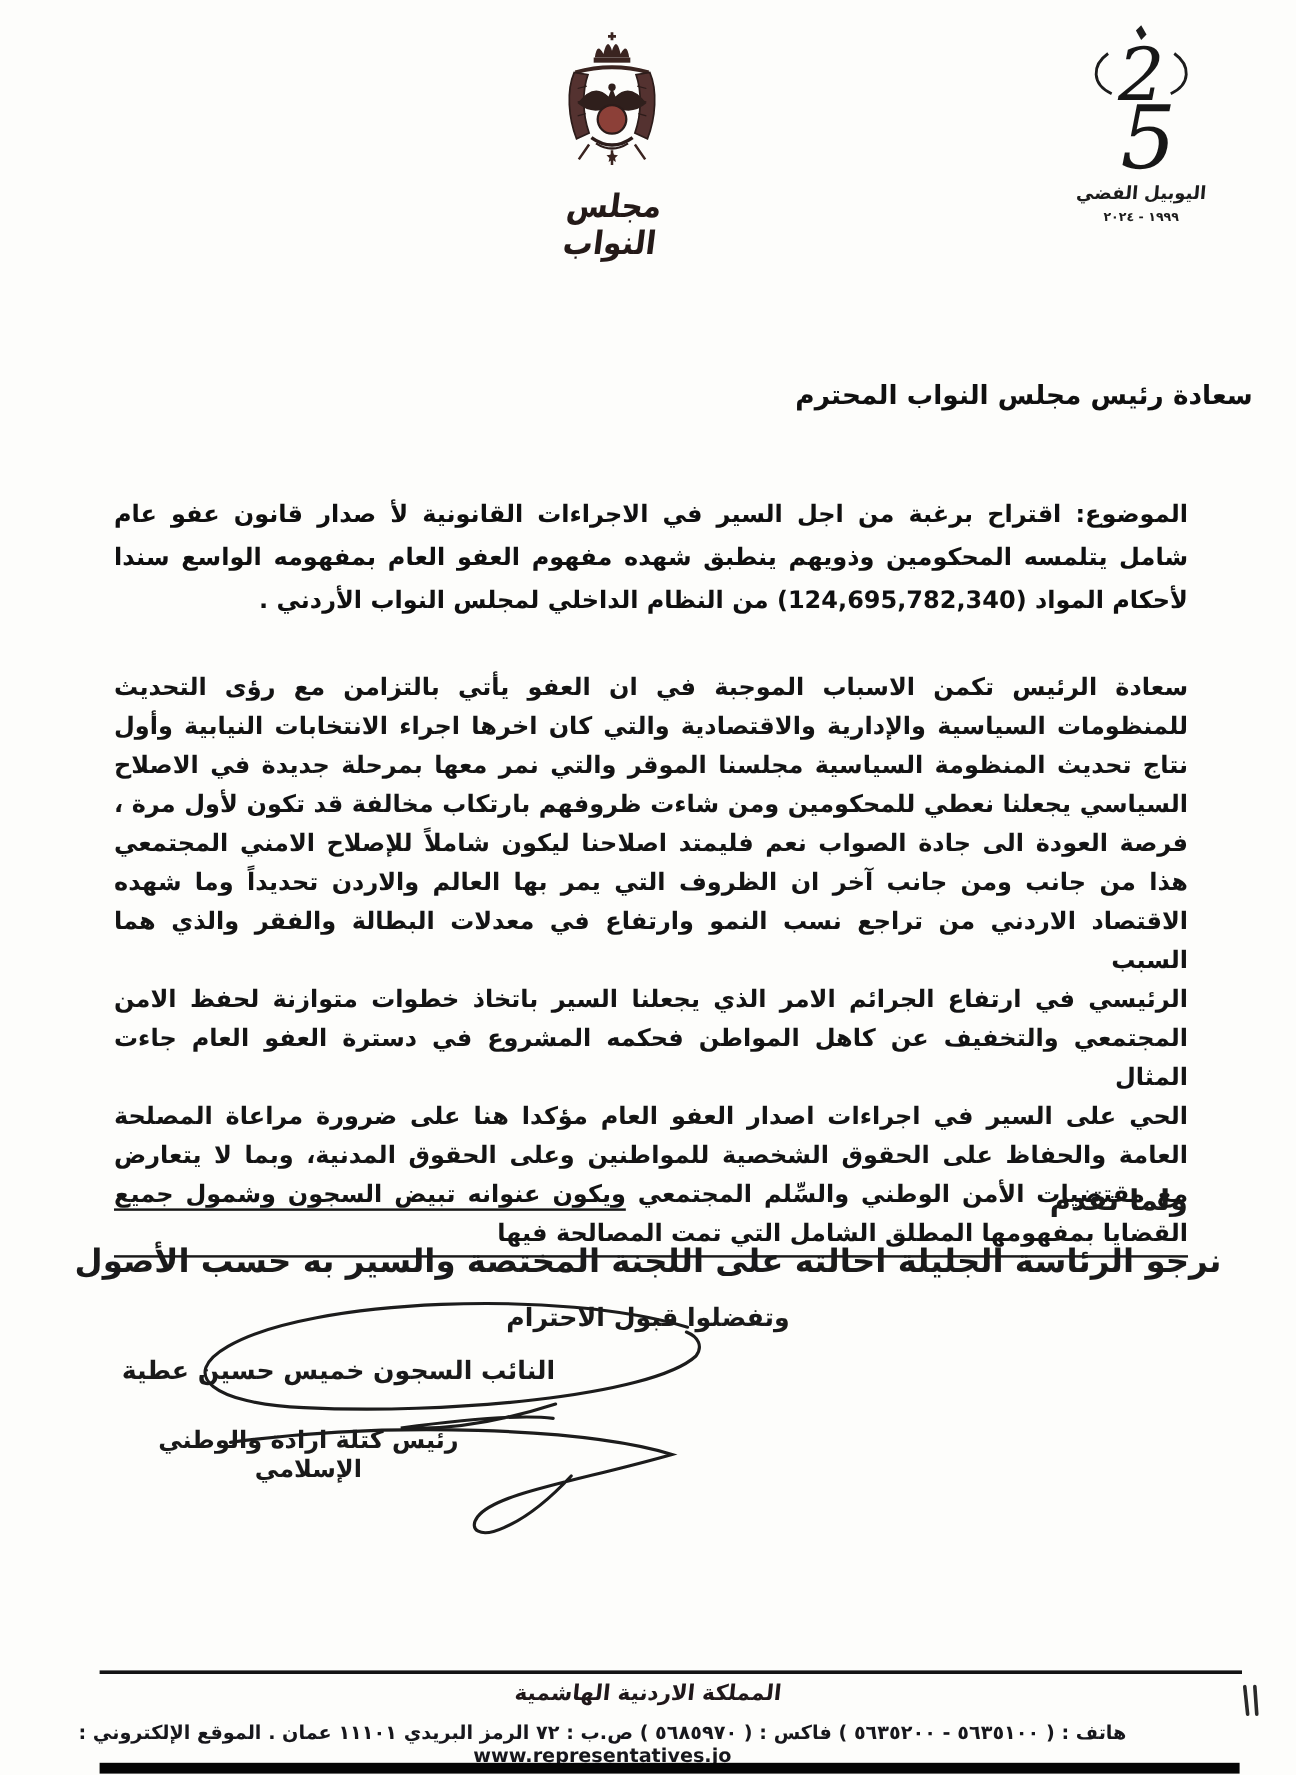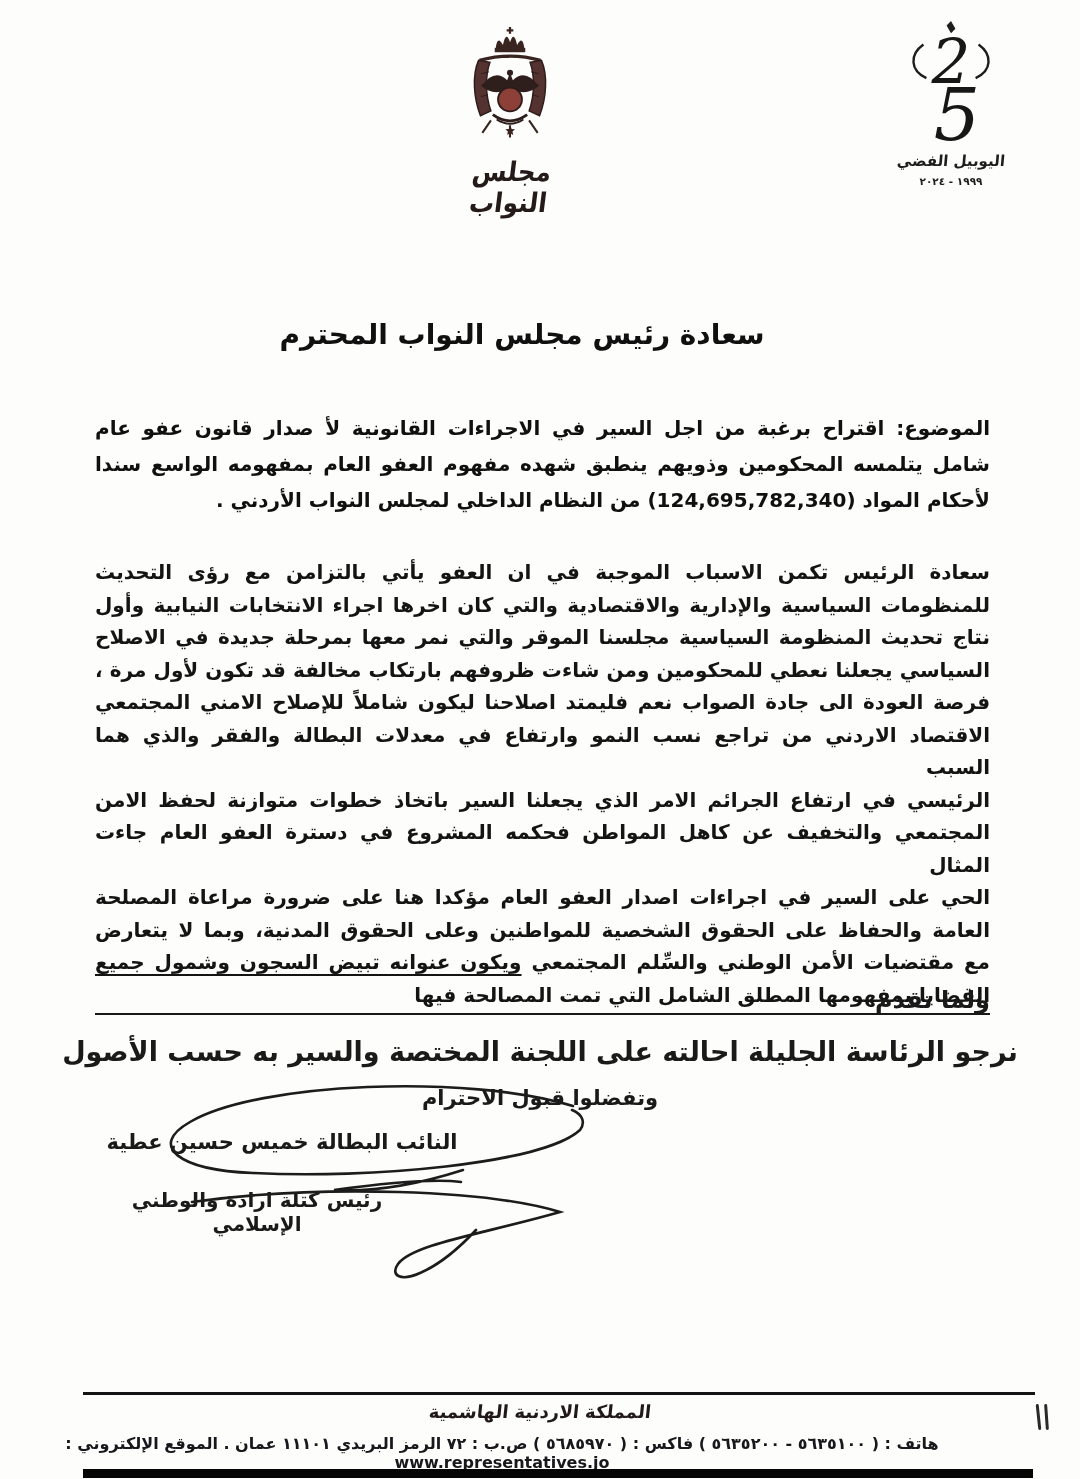--- a/index.html
+++ b/index.html
@@ -13,22 +13,22 @@
   
   .emblem-wrap{left:430px;top:26px;width:160px;text-align:center;}
   .emblem-caption{
     margin-top:4px;font-size:25px;font-weight:bold;color:#241a18;
     transform:skewX(-7deg) scaleY(1.08);letter-spacing:-1px;
   }
   .jubilee-wrap{left:876px;top:18px;width:150px;text-align:center;color:#1d1d1d;}
   .jubilee-title{font-size:15px;font-weight:bold;margin-top:2px;transform:skewX(-5deg);}
   .jubilee-years{font-size:10.5px;font-weight:bold;margin-top:5px;letter-spacing:1px;}
   
-  .salutation{left:0;top:318px;width:1044px;text-align:center;
-    font-size:28px;font-weight:bold;color:#101010;}
+  .salutation{left:0;top:318px;width:1044px;text-align:right;
+    font-size:22px;font-weight:bold;color:#101010;}
   .col{left:95px;width:895px;direction:rtl;}
   .subject{top:410px;font-size:20px;font-weight:bold;line-height:36px;color:#101010;}
   .bodytxt{top:556px;font-size:20px;font-weight:bold;line-height:32.5px;color:#141414;}
   .jline{text-align:justify;text-align-last:justify;}
   .rline{text-align:right;}
   .u{text-decoration:underline;text-decoration-thickness:2px;text-underline-offset:5px;}
   .l13{text-align:right;border-bottom:2.5px solid #181818;padding-bottom:2px;}
   .walima{top:986px;font-size:24px;font-weight:bold;text-align:right;}
   .request{left:0;top:1036px;width:1080px;text-align:center;font-size:27px;font-weight:bold;}
   .closing{left:0;top:1086px;width:1080px;text-align:center;font-size:21px;font-weight:bold;}
@@ -104,38 +104,39 @@
   <div class="jline">شامل يتلمسه المحكومين وذويهم ينطبق شهده مفهوم العفو العام بمفهومه الواسع سندا</div>
   <div class="rline">لأحكام المواد  (124,695,782,340) من النظام الداخلي لمجلس النواب الأردني .</div>
 </div>
 
 <div class="abs col bodytxt">
   <div class="jline">سعادة الرئيس تكمن الاسباب الموجبة  في ان العفو يأتي بالتزامن مع رؤى التحديث</div>
   <div class="jline">للمنظومات  السياسية والإدارية والاقتصادية والتي كان اخرها اجراء الانتخابات النيابية وأول</div>
   <div class="jline">نتاج تحديث المنظومة السياسية مجلسنا الموقر والتي نمر معها  بمرحلة جديدة في الاصلاح</div>
   <div class="jline">السياسي يجعلنا نعطي للمحكومين ومن شاءت ظروفهم بارتكاب مخالفة قد تكون لأول مرة ،</div>
   <div class="jline">فرصة العودة الى جادة الصواب نعم فليمتد اصلاحنا ليكون شاملاً للإصلاح الامني المجتمعي</div>
+  <div class="jline">هذا من جانب ومن جانب آخر ان الظروف التي يمر بها العالم والاردن تحديداً وما شهده</div>
   <div class="jline">الاقتصاد الاردني من تراجع نسب النمو وارتفاع في معدلات البطالة والفقر والذي هما السبب</div>
   <div class="jline">الرئيسي في ارتفاع الجرائم  الامر الذي يجعلنا السير باتخاذ خطوات متوازنة لحفظ الامن</div>
   <div class="jline">المجتمعي والتخفيف عن كاهل المواطن فحكمه المشروع في دسترة العفو العام جاءت المثال</div>
   <div class="jline">الحي على السير في اجراءات اصدار العفو العام  مؤكدا هنا على ضرورة مراعاة  المصلحة</div>
   <div class="jline">العامة والحفاظ  على الحقوق الشخصية للمواطنين وعلى الحقوق المدنية، وبما لا يتعارض</div>
   <div class="jline">
     <span>مع مقتضيات الأمن الوطني والسِّلم المجتمعي </span><span class="u">ويكون عنوانه تبيض السجون وشمول جميع</span>
   </div>
   <div class="l13">القضايا بمفهومها المطلق الشامل التي تمت المصالحة فيها</div>
 </div>
 
 <div class="abs col walima">ولما تقدم</div>
 
 <div class="abs request" dir="rtl">نرجو الرئاسة الجليلة احالته على اللجنة المختصة والسير به حسب الأصول</div>
 
 <div class="abs closing" dir="rtl">وتفضلوا قبول الاحترام</div>
 
-<div class="abs signer-name">النائب البطالة خميس حسين عطية</div>
+<div class="abs signer-name">النائب السجون خميس حسين عطية</div>
 
 <div class="abs signer-title">رئيس كتلة ارادة والوطني الإسلامي</div>
 
 <svg class="abs sig-svg" width="500" height="230" viewBox="0 0 500 230">
   <g stroke="#1c1c1c" stroke-width="2.6" fill="none" stroke-linecap="round">
 
     <path d="M445 34 C340 2 130 10 62 50 C20 74 50 98 125 101 C240 107 415 92 452 58 C458 50 454 42 444 38"></path>
 
     <path d="M335 98 C285 114 243 120 206 118 C243 113 303 106 333 110"></path>
 

